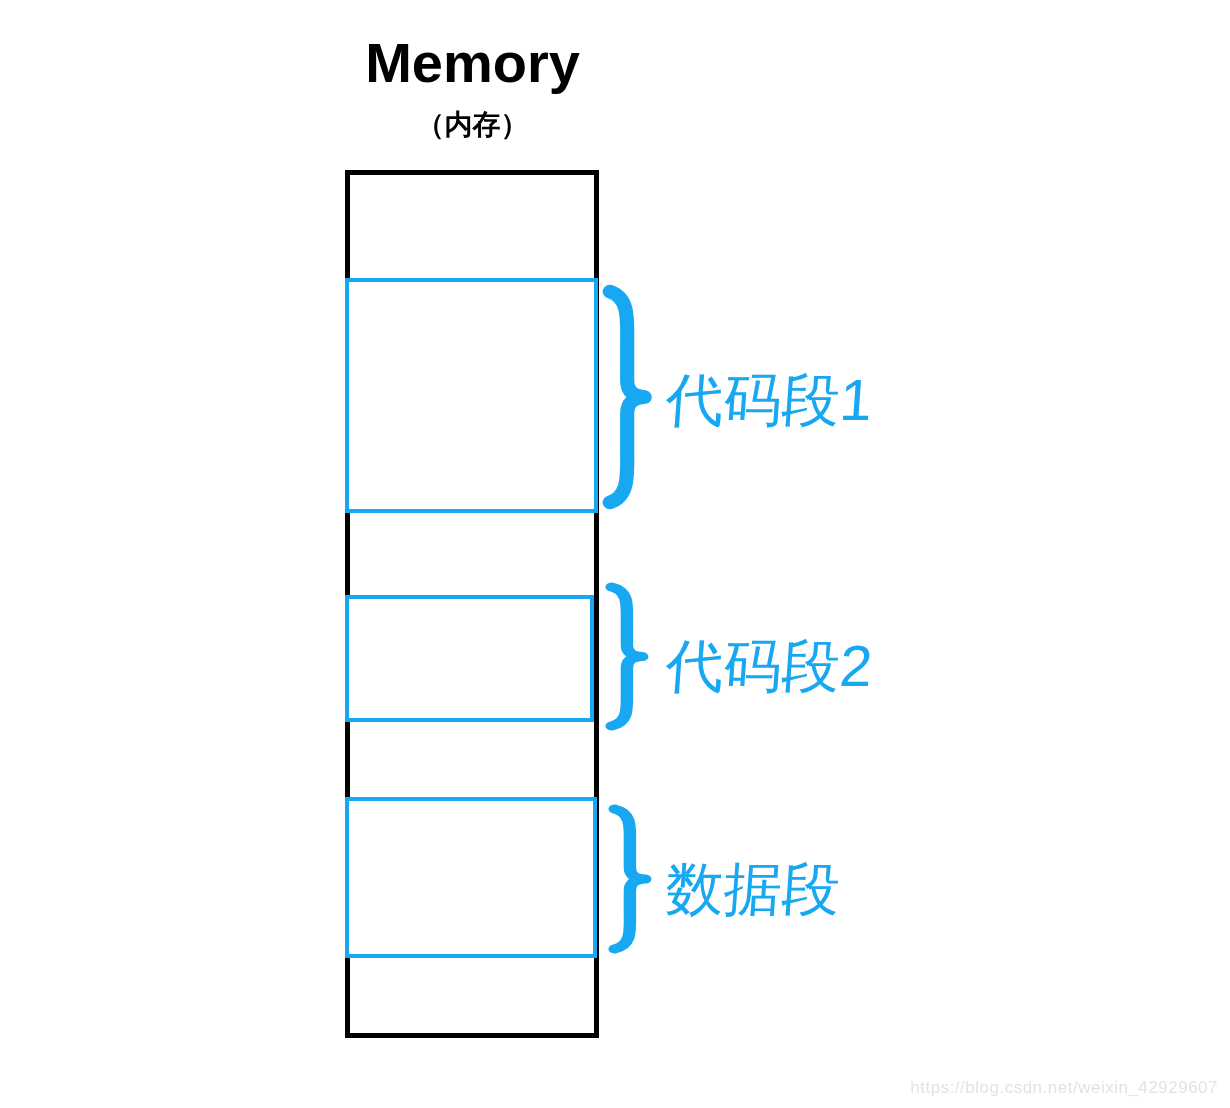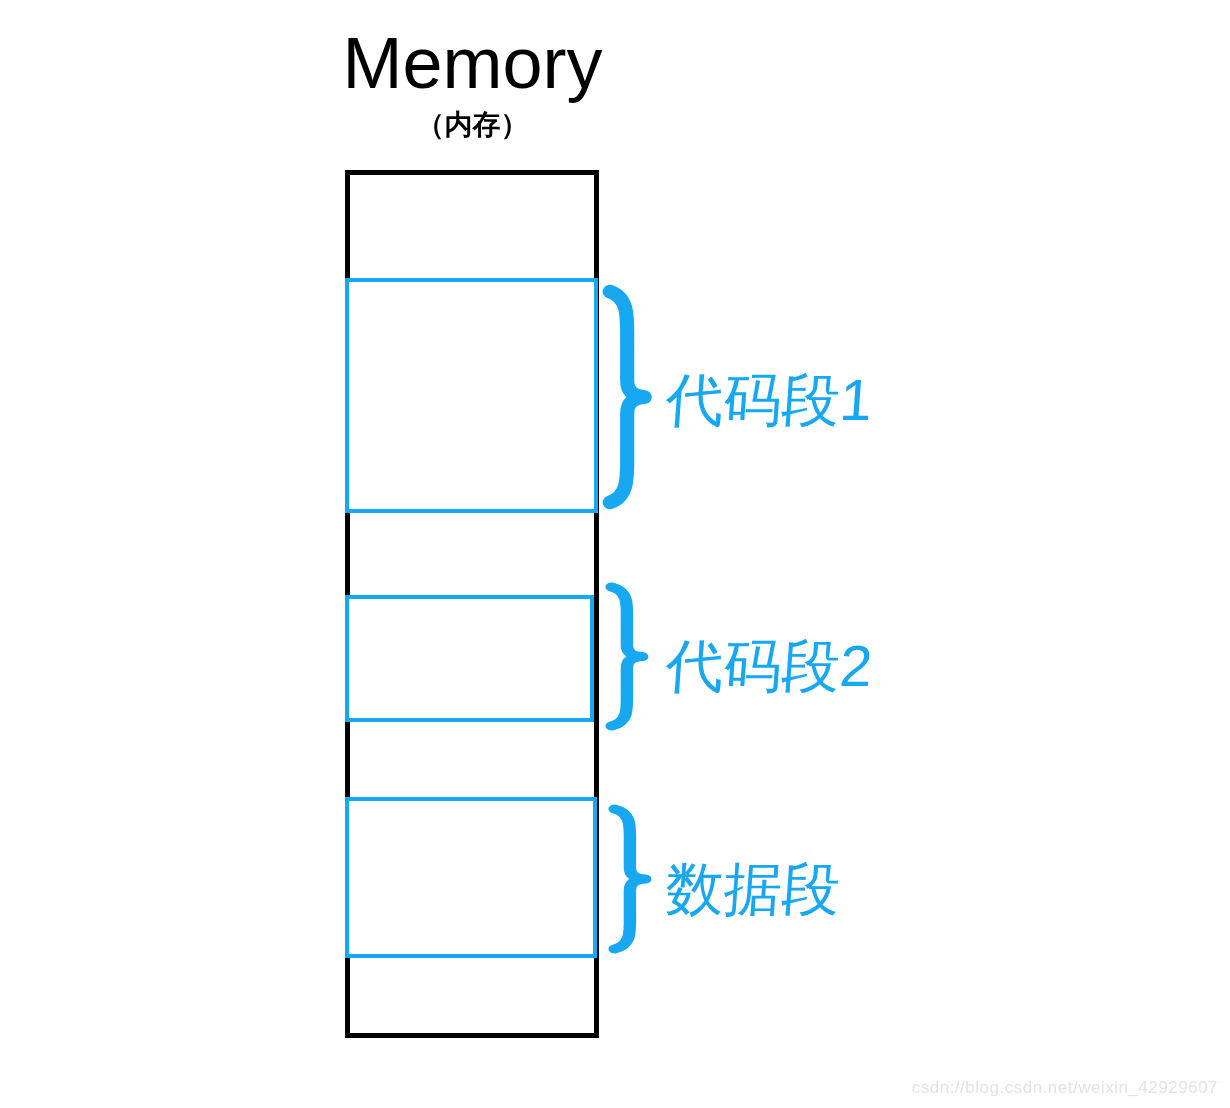--- a/index.html
+++ b/index.html
@@ -14,22 +14,22 @@
   }
   .title-block {
     position: absolute;
     left: 245px;
     top: 30px;
     width: 455px;
     text-align: center;
     color: #000000;
   }
   .title {
-    font-size: 72px;
-    font-weight: 400;
+    font-size: 56px;
+    font-weight: 700;
     line-height: 66px;
     text-align: center;
   }
   .subtitle {
     font-size: 28px;
     font-weight: 600;
     line-height: 50px;
     margin-top: 4px;
   }
   .mem-outline {
@@ -98,15 +98,15 @@
     <path d="M8,10 C26,16 24,36 24,60 L24,94 C24,105 30,109 40,110 C30,111 24,115 24,126 L24,160 C24,184 26,204 8,210" fill="none" stroke="#18A7F1" stroke-width="13" stroke-linecap="round" stroke-linejoin="round"></path>
   </svg>
   <svg class="brace b3" viewBox="0 0 44 220" preserveAspectRatio="none">
     <path d="M8,10 C26,16 24,36 24,60 L24,94 C24,105 30,109 40,110 C30,111 24,115 24,126 L24,160 C24,184 26,204 8,210" fill="none" stroke="#18A7F1" stroke-width="13" stroke-linecap="round" stroke-linejoin="round"></path>
   </svg>
 
   <div class="seg-label l1">代码段1</div>
   <div class="seg-label l2">代码段2</div>
   <div class="seg-label l3">数据段</div>
 
-  <div class="watermark">csdn://blog.csdn.net/weixin_42929607</div>
+  <div class="watermark">https://blog.csdn.net/weixin_42929607</div>
 
 </div>
 
 </body></html>

